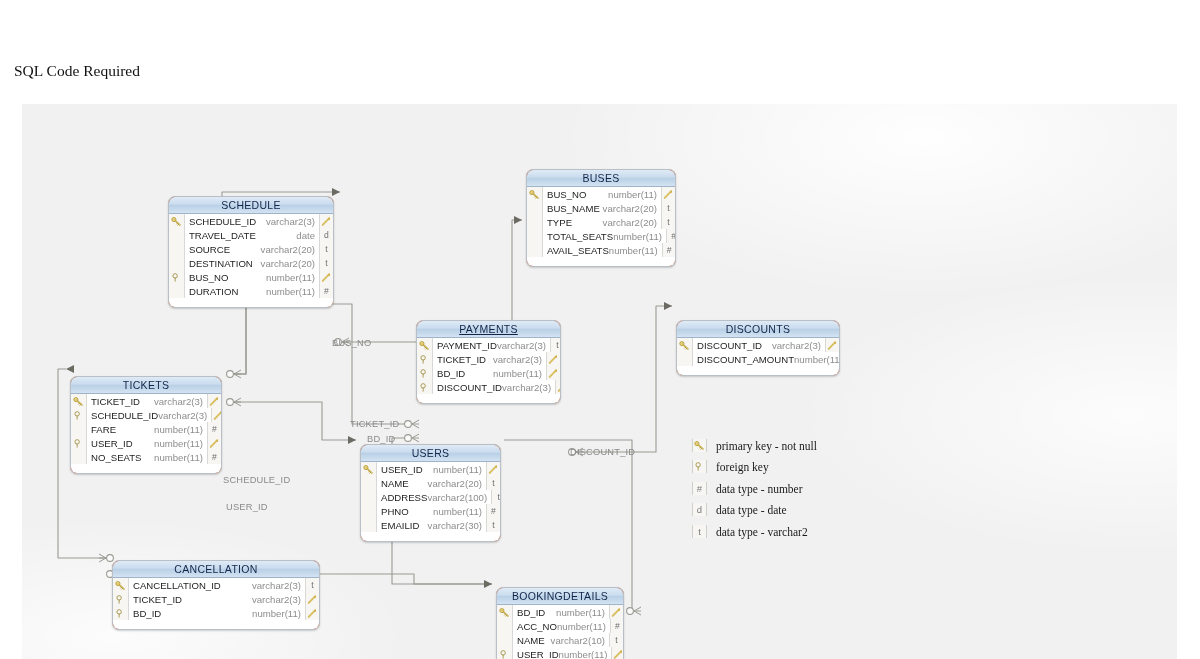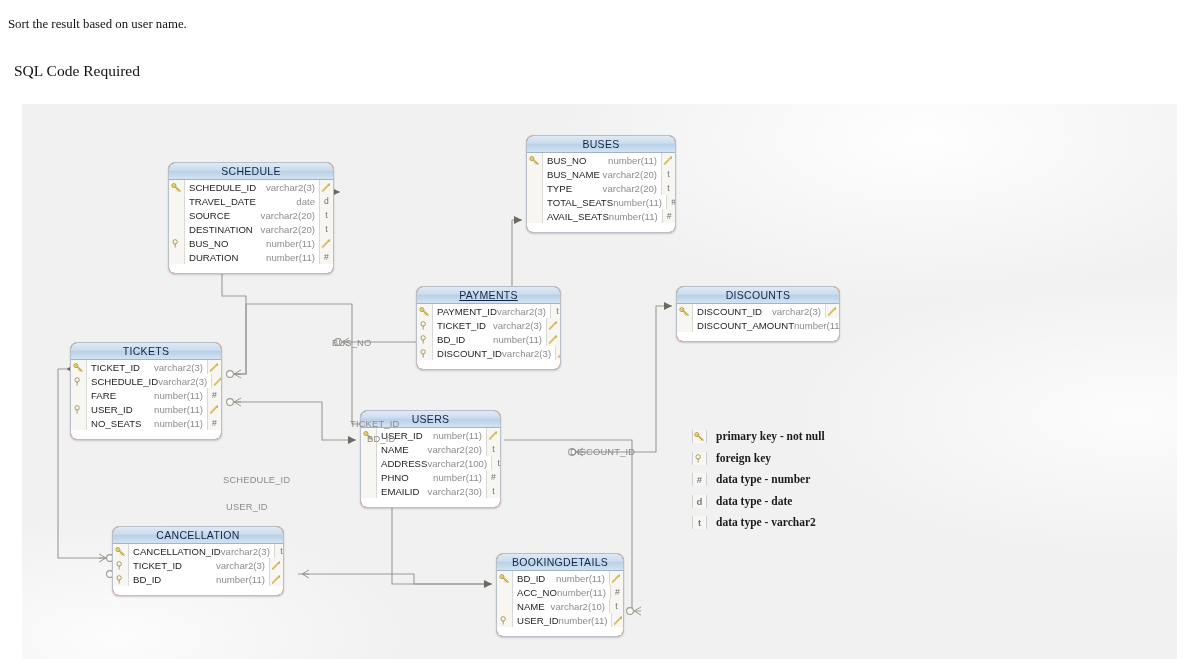--- a/index.html
+++ b/index.html
@@ -53,20 +53,21 @@
   #wires { position: absolute; left: 0; top: 0; }
 
   
   .tbl {
     position: absolute;
     background: #c2410c;
     border: 1px solid #b9bfc6;
     border-radius: 7px;
     box-shadow: 0 1px 2px rgba(0,0,0,.18);
     overflow: hidden;
+    margin-top: 34px;
   }
   .tbl-hdr {
     height: 17px;
     line-height: 17px;
     text-align: center;
     font-size: 10.5px;
     color: #11264a;
     letter-spacing: .3px;
     background: linear-gradient(180deg,#dfeaf6 0%, #cadcee 45%, #b9d0e6 52%, #d3e3f2 100%);
     border-bottom: 1px solid #9fb4c9;
@@ -117,42 +118,40 @@
   }
 
   
   #legend {
     position: absolute;
     left: 670px; top: 326px;
     width: 170px;
   }
   .leg-row {
     display: flex;
-    align-items: flex-start;
+    align-items: flex-end;
     height: 21.5px;
     font-family: "Liberation Serif", serif;
     font-size: 11.5px;
     color: #1a1a1a;
-    font-weight: bold;
   }
   .leg-ico {
     width: 15px; min-width: 15px;
     height: 13px;
     display: flex; align-items: center; justify-content: center;
     margin-right: 9px;
   }
   .leg-ico.boxed { background: #f7f6f2; border-left: 1px solid #cfcfcb; border-right: 1px solid #cfcfcb; }
   .leg-txt { white-space: nowrap; }
   .leg-glyph { font-size: 9.5px; color: #7a7a7a; font-family: "Liberation Sans", sans-serif; }
 </style>
 </head>
 <body>
 
 <div id="question">
-  <div class="q-line">Sort the result based on user name.</div>
 </div>
 <div id="sql-required">SQL Code Required</div>
 
 <div id="canvas">
 
   <svg id="wires" width="1155" height="555">
     <defs>
       <g id="crow">
         <path d="M0,0 L-7,-4 M0,0 L-7,0 M0,0 L-7,4" stroke="#9a9a92" stroke-width="1" fill="none"></path>
       </g>
@@ -541,21 +540,21 @@
             <div class="dcol">#</div>
           </div>
           <div class="row">
             <div class="kcol"></div>
             <div class="ncol">EMAILID</div>
             <div class="tcol">varchar2(30)</div>
             <div class="dcol">t</div>
           </div>
         </div>
       </div>
-      <div class="tbl" style="left: 90px; top: 422px; width: 172px;">
+      <div class="tbl" style="left: 90px; top: 422px; width: 208px;">
         <div class="tbl-hdr">CANCELLATION</div>
         <div class="tbl-body">
           <div class="row">
             <div class="kcol">
               <svg class="keyicon" viewBox="0 0 16 16">
                 <circle cx="4.2" cy="5.2" r="3" fill="#f6e08a" stroke="#a98d21" stroke-width="1.1"></circle>
                 <circle cx="4.2" cy="5.2" r="1" fill="#fff" stroke="#a98d21" stroke-width=".6"></circle>
                 <path d="M6.3,7.1 L13,13.2" stroke="#a98d21" stroke-width="2.1" stroke-linecap="round"></path>
                 <path d="M6.3,7.1 L13,13.2" stroke="#f6e08a" stroke-width="1.1" stroke-linecap="round"></path>
                 <path d="M9.6,10.3 L8.2,11.8 M11.3,12 L10,13.4" stroke="#a98d21" stroke-width="1.1" stroke-linecap="round"></path>

